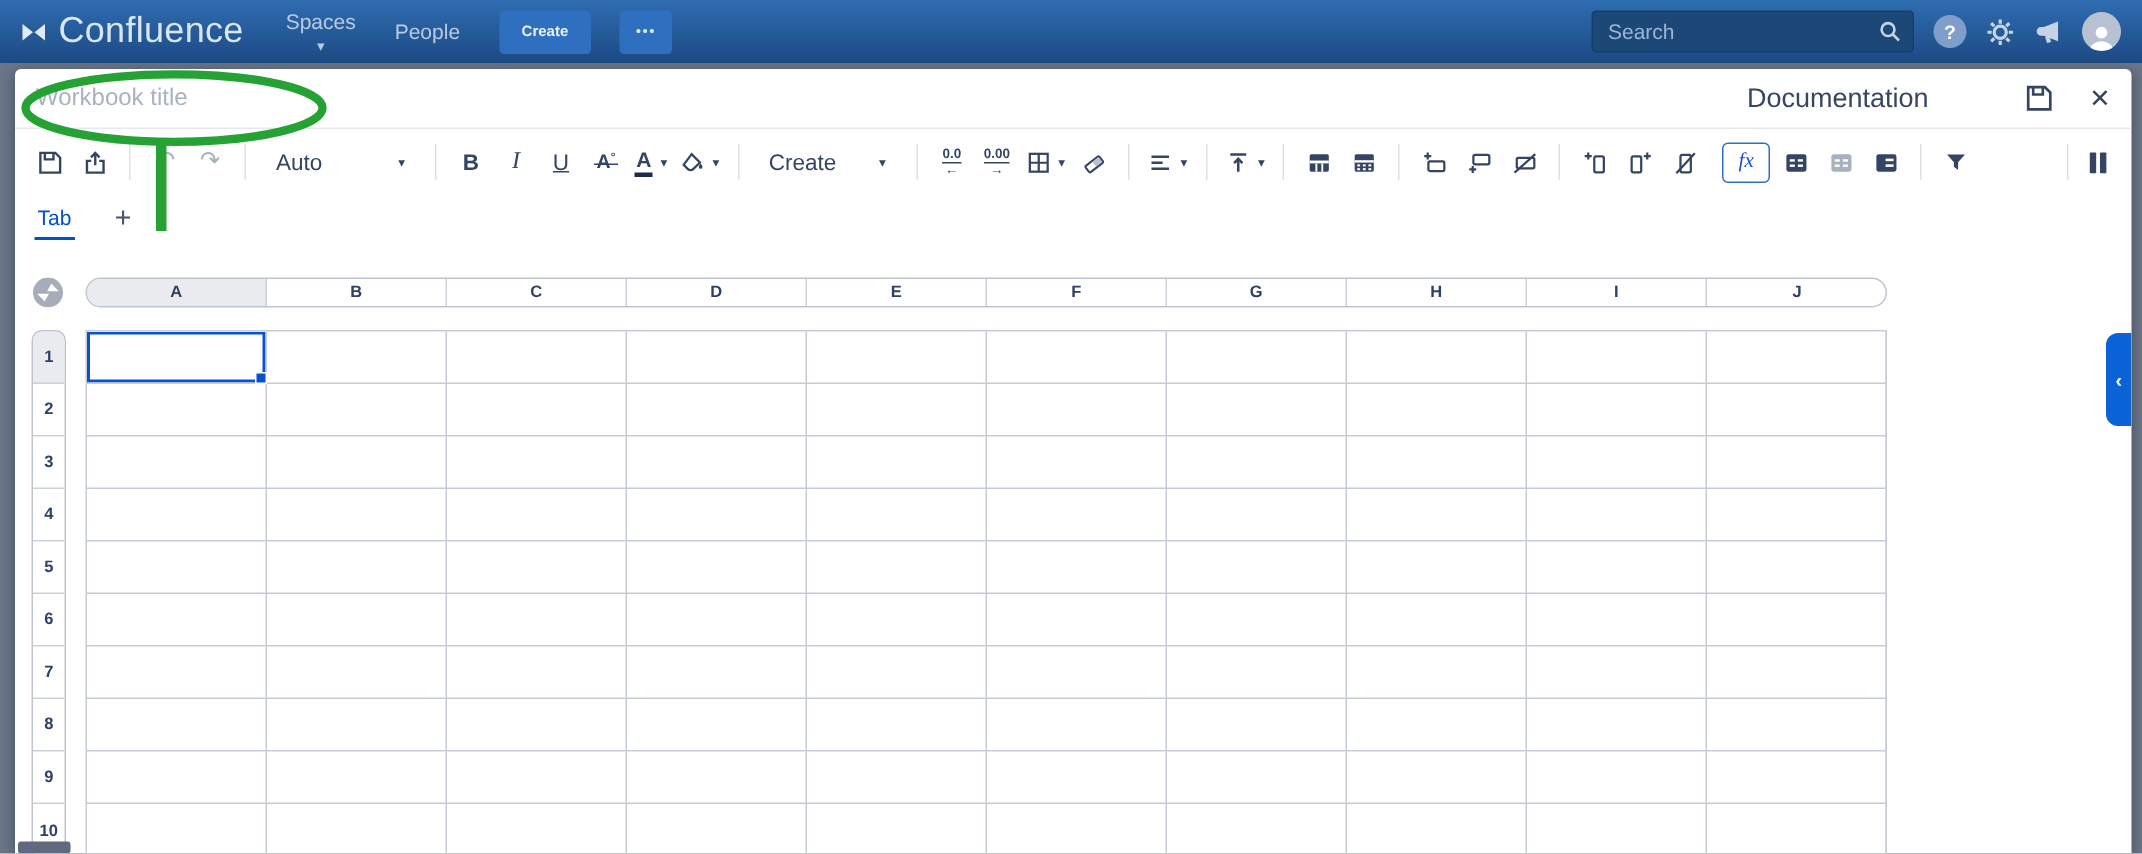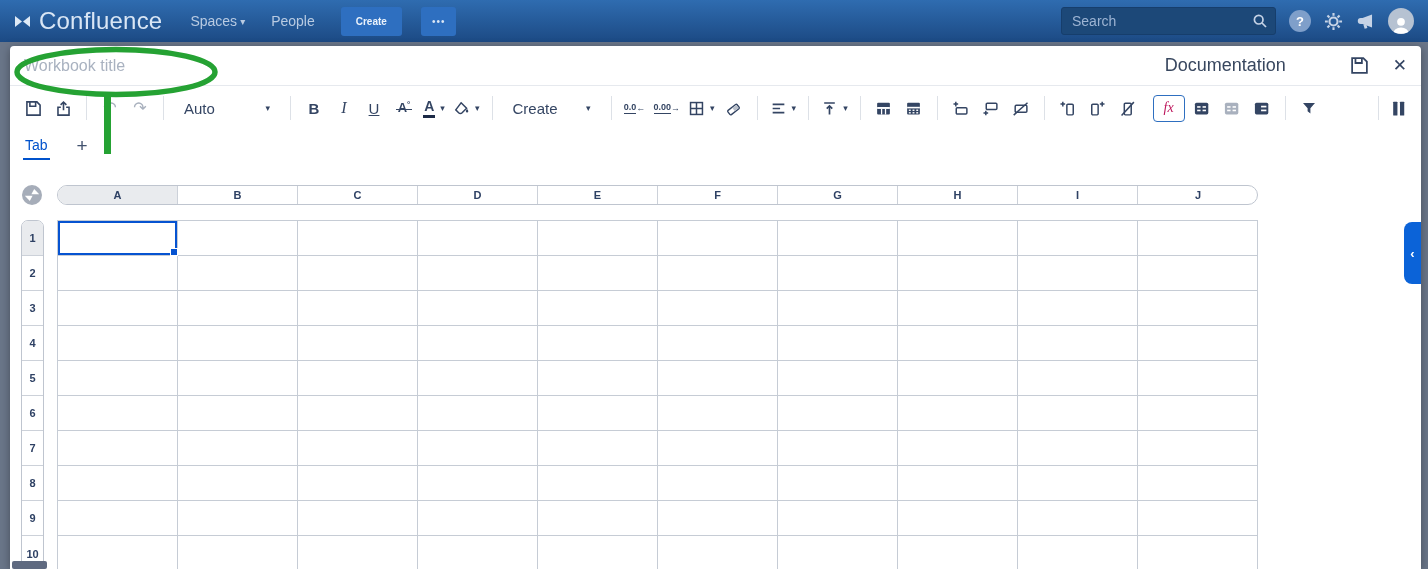--- a/index.html
+++ b/index.html
@@ -11,21 +11,21 @@
   }
 
   
   .nav {
     position:absolute; top:0; left:0; right:0; height:42px;
     background:linear-gradient(180deg,#2f6cb0 0%, #1c4a84 100%);
     display:flex; align-items:center; padding:0 14px;
   }
   .brand { display:flex; align-items:center; gap:8px; margin-right:28px; }
   .brand-name { color:#d9e6f5; font-size:24px; letter-spacing:.2px; }
-  .nav-item { color:#b9cbe2; font-size:14px; margin-right:26px; display:flex; align-items:center; gap:3px; cursor:pointer; }
+  .nav-item { color:#b9cbe2; font-size:14px; margin-right:26px; display:flex; align-items:center; gap:3px; cursor:pointer;flex-direction:column; }
   .nav-caret { font-size:10px; color:#b9cbe2; }
   .btn-create {
     background:#2e6fc0; color:#eaf2fb; font-size:10px; font-weight:bold;
     border:none; border-radius:3px; height:29px; padding:0 15px; margin-right:19px; cursor:pointer;
   }
   .btn-more {
     background:#2e6fc0; color:#dbe7f5; font-size:10px; letter-spacing:1px;
     border:none; border-radius:3px; height:29px; padding:0 11px; cursor:pointer;
   }
   .nav-right { margin-left:auto; display:flex; align-items:center; gap:13px; }
@@ -83,26 +83,26 @@
   }
   .dd-font { width:106px; }
   .dd-format { width:98px; }
   .b-bold { font-weight:bold; font-size:15px; }
   .b-italic { font-family:"Liberation Serif", serif; font-style:italic; font-size:16px; }
   .b-under { text-decoration:underline; font-size:15px; }
   .strike-wrap { position:relative; font-size:13px; font-weight:bold; padding:0 1px; }
   .strike-wrap .deg { font-size:8px; vertical-align:super; }
   .strike-line { position:absolute; left:-1px; right:-1px; top:55%; height:1.5px; background:#344563; }
   .a-color { font-size:14px; font-weight:bold; border-bottom:3px solid #1d2b47; line-height:1.15; padding:0 1px; }
-  .numfmt { display:flex; flex-direction:row; align-items:center; line-height:1; }
+  .numfmt { display:flex; flex-direction:column; align-items:center; line-height:1; }
   .numfmt .n { font-size:9px; font-weight:bold; border-bottom:1px solid #344563; padding-bottom:1px; }
   .numfmt .a { font-size:9px; margin-top:0; }
   .fx-btn {
     border:1px solid #2e6fc0; border-radius:4px; width:32px; height:27px;
-    font-family:"Liberation Serif", serif; font-style:italic; font-size:14px; color:#be185d;
+    font-family:"Liberation Serif", serif; font-style:italic; font-size:14px; color:#1d4ed8;
     background:#fff; cursor:pointer; display:flex; align-items:center; justify-content:center;
   }
   .tb-right { margin-left:auto; display:flex; align-items:center; }
 
   
   .tabbar { position:absolute; top:83px; left:0; right:0; height:38px; padding:8px 0 0 13px; display:flex; align-items:flex-start; }
   .tab-active {
     color:#0052cc; font-size:14px; padding:0 2px 5px 2px; border-bottom:2px solid #0052cc; cursor:pointer;
   }
   .tab-add { font-size:19px; color:#42526e; margin-left:27px; line-height:18px; cursor:pointer; }

